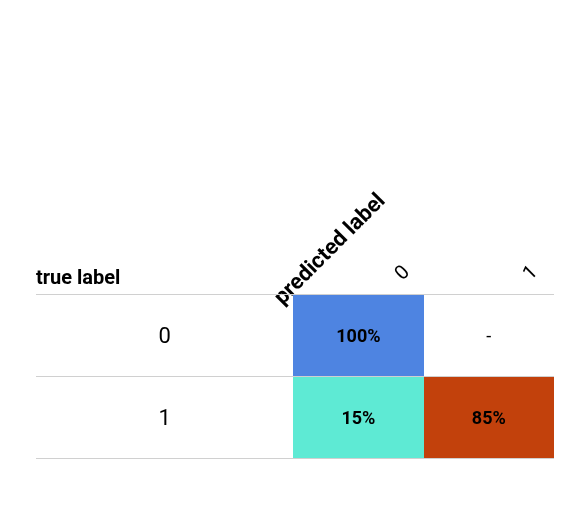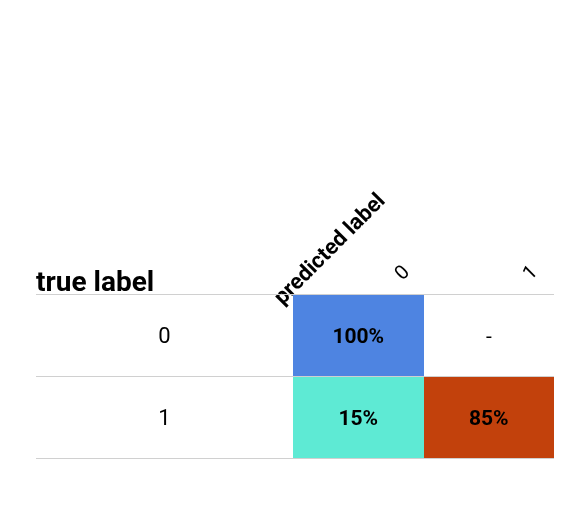--- a/index.html
+++ b/index.html
@@ -2,27 +2,27 @@
 <html><head>
   <meta charset="utf-8">
   <style>
     * { box-sizing: border-box; margin: 0; padding: 0; }
     body { font-family: -apple-system, BlinkMacSystemFont, "Segoe UI", Roboto, Helvetica, Arial, sans-serif; width: 564px; height: 520px; position: relative; background: #fff; }
     .container { position: absolute; left: 18px; top: 80px; width: 520px; }
     .predicted-label { position: absolute; font-size: 22px; font-weight: 700; color: #000; transform: rotate(-45deg); transform-origin: left bottom; left: 268px; top: 204px; white-space: nowrap; }
     .col-header { position: absolute; font-size: 20px; font-weight: 400; color: #000; transform: rotate(-45deg); transform-origin: center; }
     .col-header.c0 { left: 378px; top: 180px; }
     .col-header.c1 { left: 506px; top: 180px; }
-    .row-header-title { position: absolute; left: 18px; top: 185px; font-size: 28px; font-weight: 700; color: #000; }
+    .row-header-title { position: absolute; left: 18px; top: 185px; font-size: 20px; font-weight: 700; color: #000; }
     .table { position: absolute; left: 18px; top: 214px; width: 518px; border-collapse: collapse; }
     .table tr { border-top: 1px solid #d0d0d0; }
     .table tr:last-child { border-bottom: 1px solid #d0d0d0; }
     .table td { height: 82px; text-align: center; vertical-align: middle; }
     .row-label { width: 264px; font-size: 22px; font-weight: 400; color: #000; }
-    .cell { width: 133px; font-size: 21px; font-weight: 700; color: #000; }
+    .cell { width: 133px; font-size: 18px; font-weight: 700; color: #000; }
     .cell-high { background: #4e84e1; }
     .cell-mid { background: #c2410c; }
     .cell-low { background: #5eead4; }
     .cell-none { background: #fff; font-weight: 400; }
   </style>
 </head>
 <body>
 
 <div class="container">
   <div class="predicted-label">predicted label</div>

